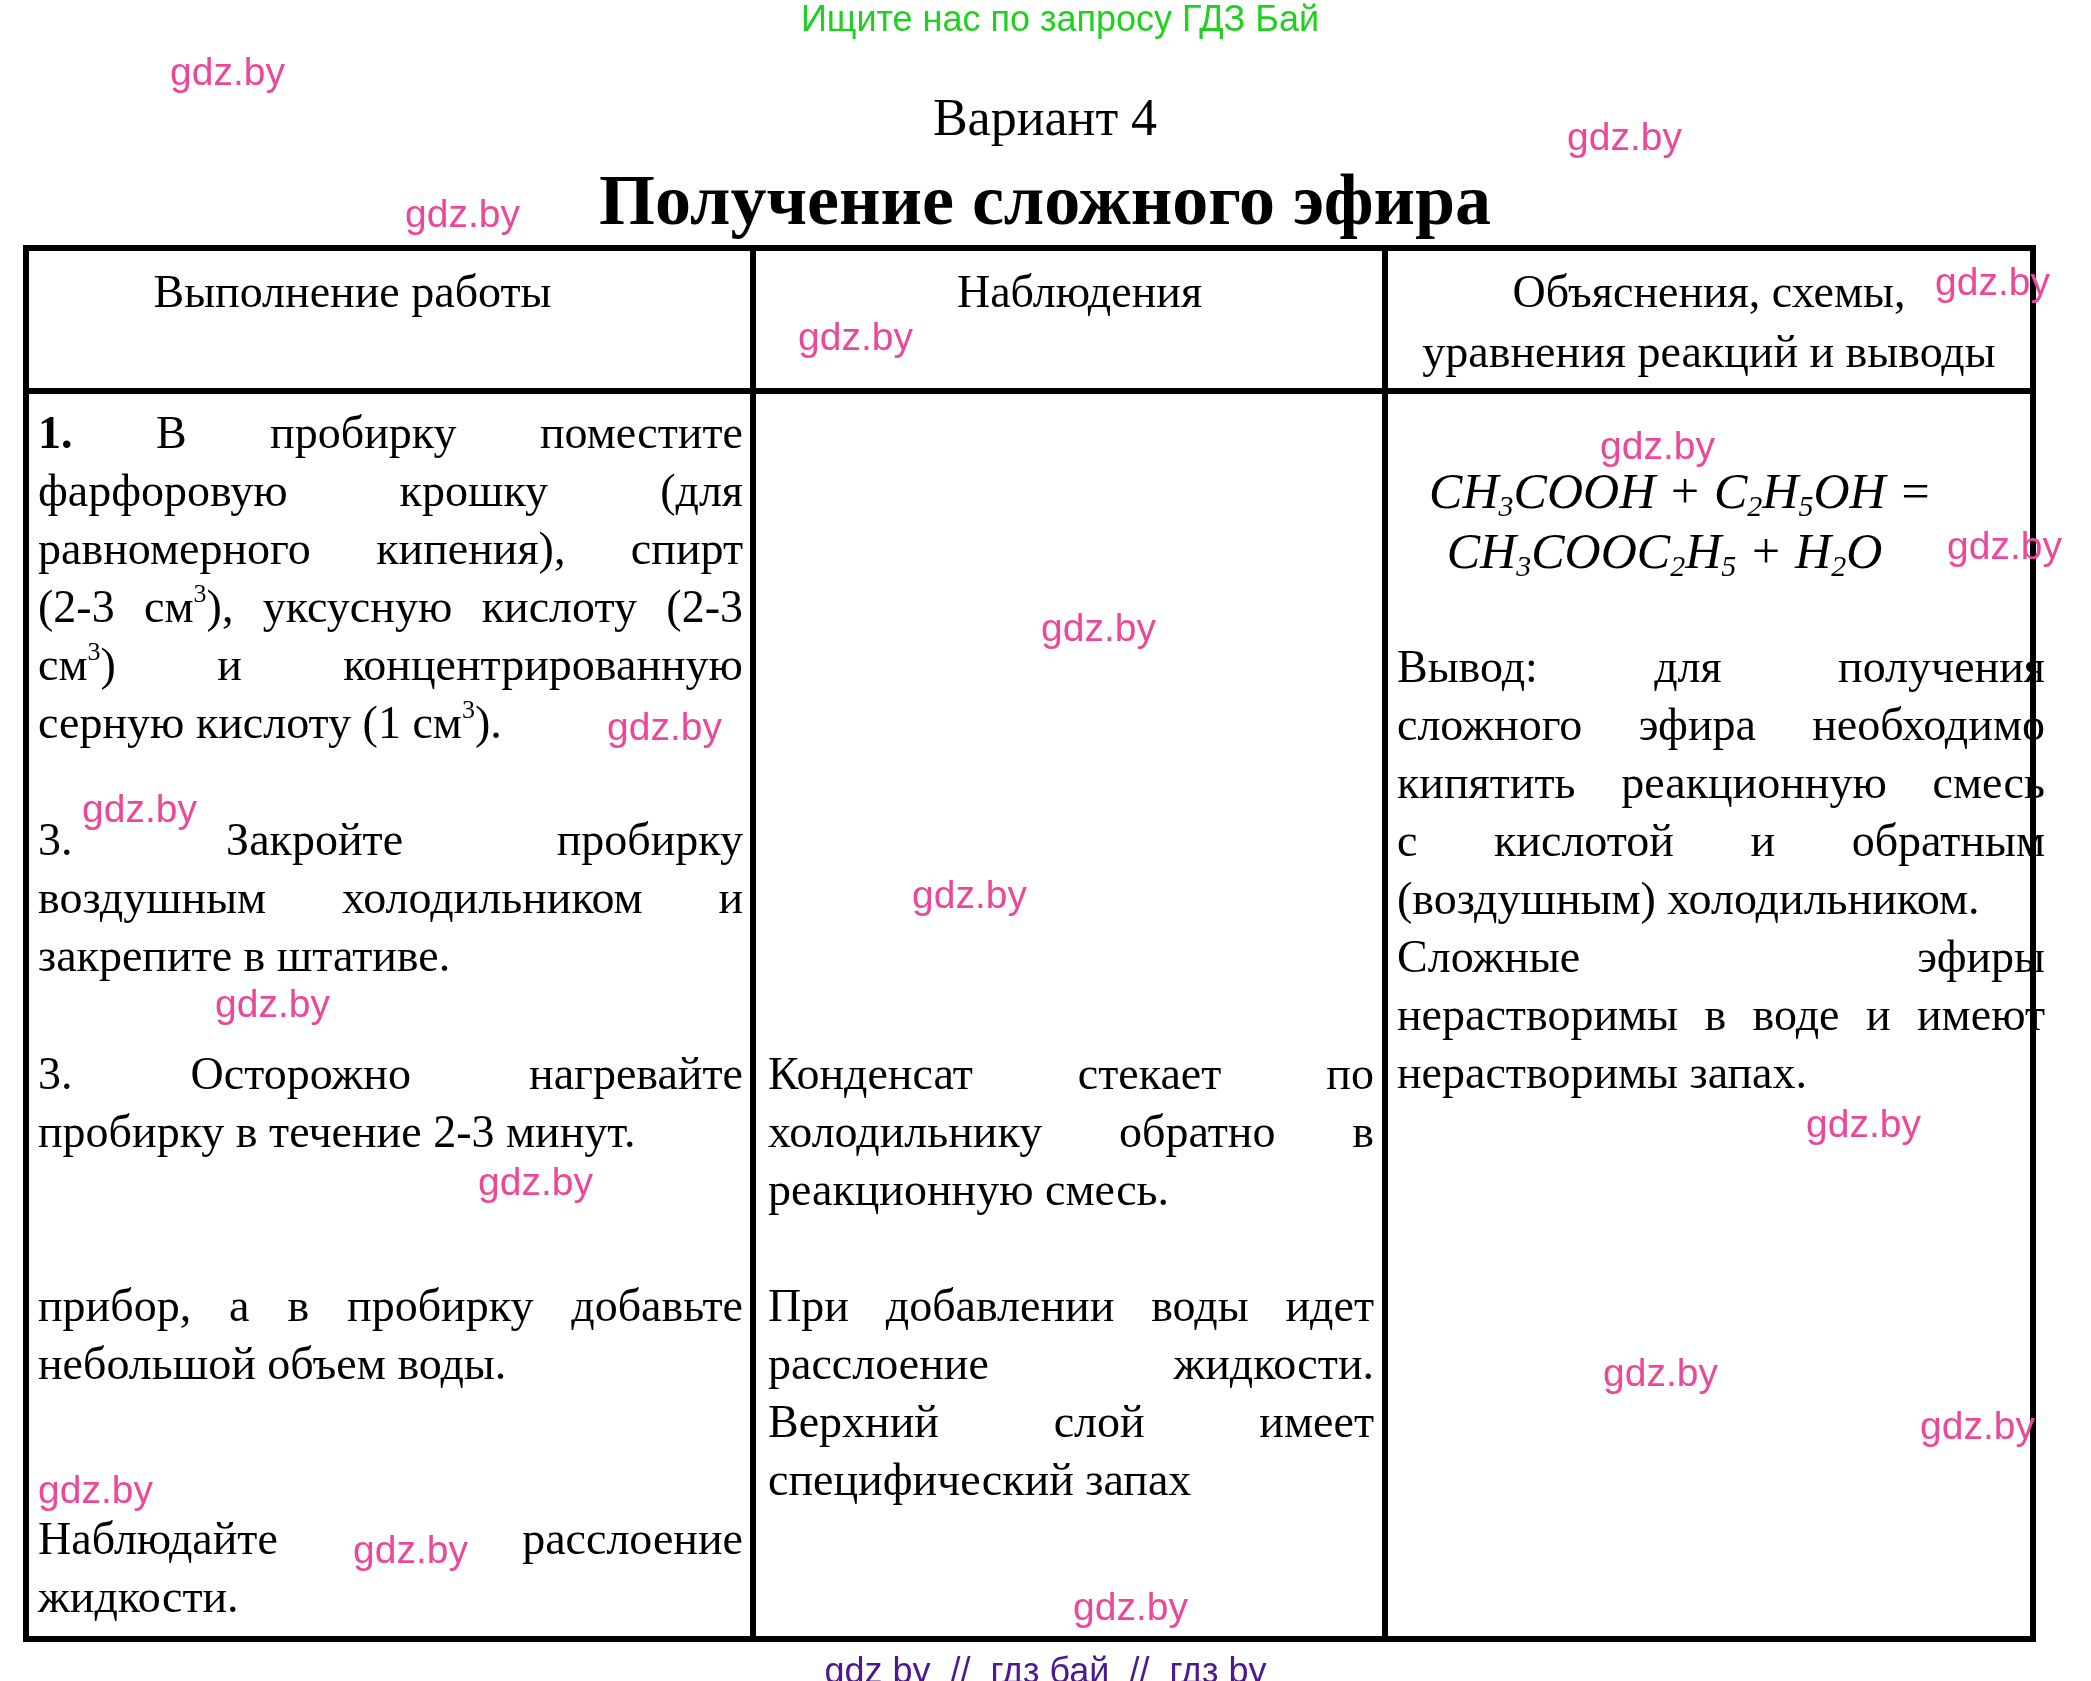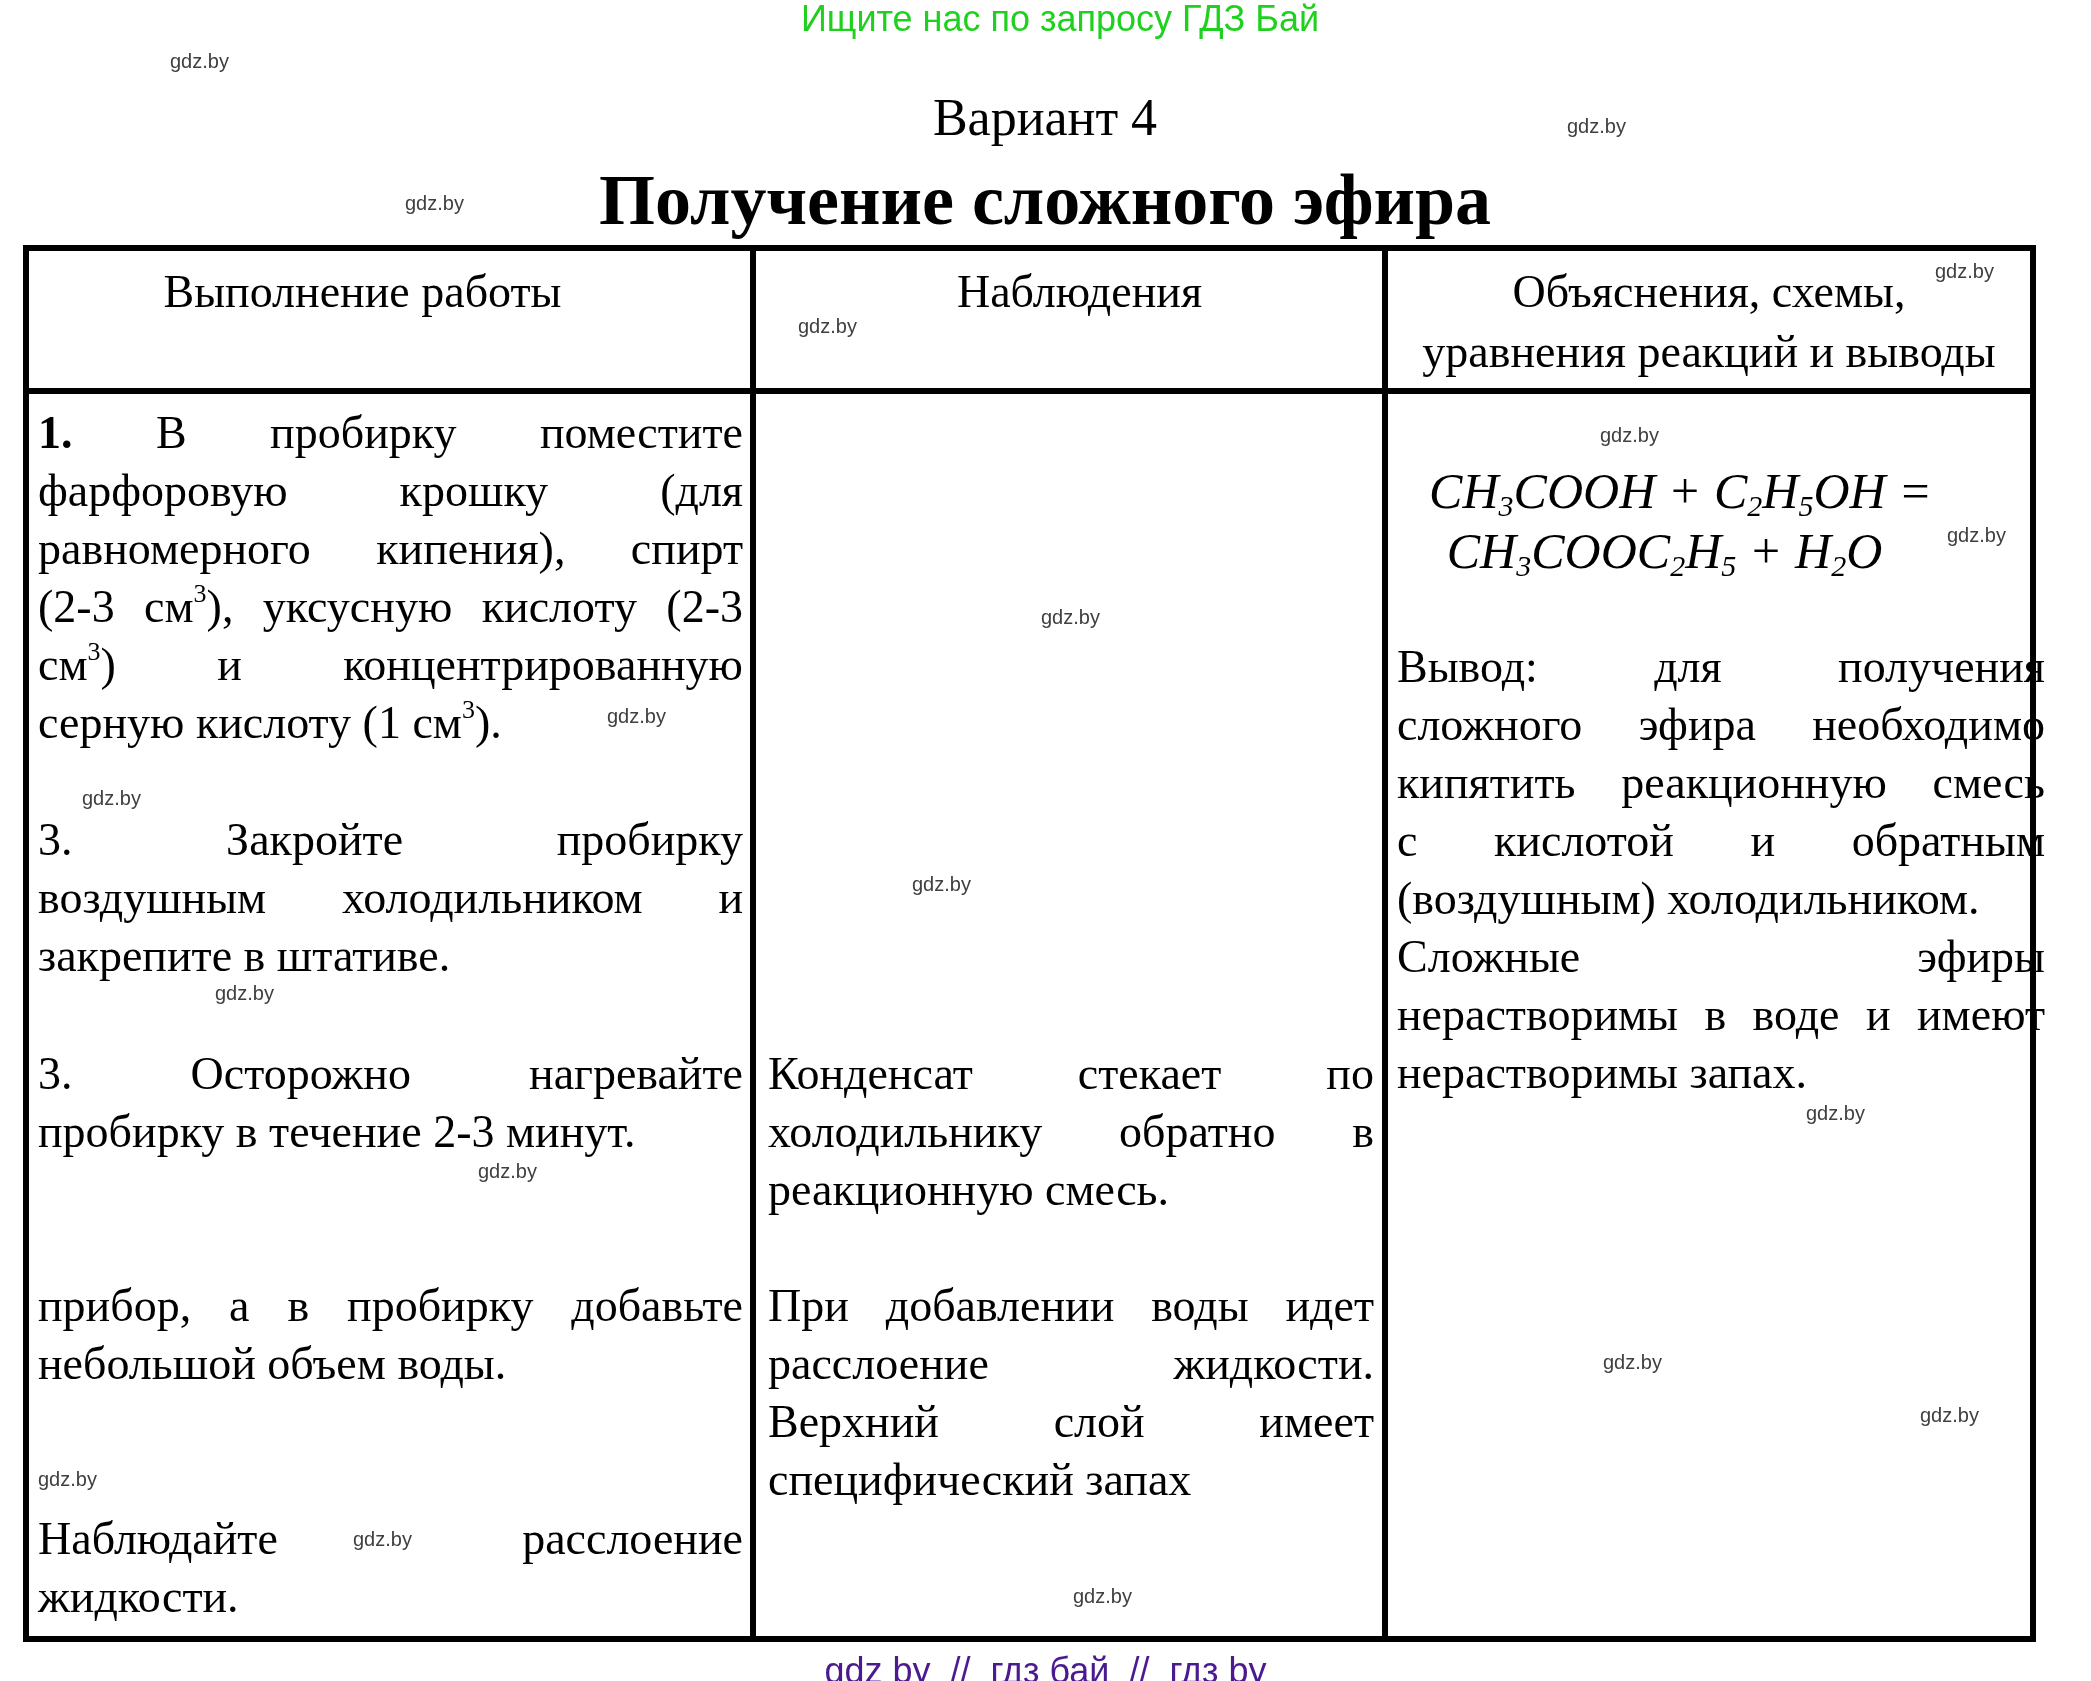--- a/index.html
+++ b/index.html
@@ -1,21 +1,21 @@
 <!DOCTYPE html>
 <html><head>
 <meta charset="utf-8">
 <style>
   html, body { margin: 0; padding: 0; background: #ffffff; }
   body { width: 2091px; height: 1681px; position: relative; overflow: hidden; font-family: "Liberation Serif", serif; color: #000; }
   .abs { position: absolute; }
   .banner { left: 0; width: 2120px; top: -2px; text-align: center; font-family: "Liberation Sans", sans-serif; font-size: 36px; color: #1fd01f; white-space: nowrap; }
   .variant { left: 0; width: 2090px; top: 78px; text-align: center; font-size: 52px; line-height: 80px; }
   .title { left: 0; width: 2090px; top: 160px; text-align: center; font-size: 72px; line-height: 80px; font-weight: bold; }
-  .wm { font-family: "Liberation Sans", sans-serif; font-size: 20px; color: #404040; white-space: nowrap; }
+  .wm { font-family: "Liberation Sans", sans-serif; font-size: 39px; color: #ec4899; white-space: nowrap; }
   .table-box { left: 23px; top: 245px; width: 2013px; height: 1397px; border: 6px solid #000; box-sizing: border-box; }
   .vline { width: 6px; background: #000; top: 245px; height: 1397px; }
   .hline { height: 6px; background: #000; left: 23px; width: 2013px; top: 388px; }
   .hdr { font-size: 46px; line-height: 60px; text-align: center; }
   .cell-text { font-size: 46px; line-height: 58px; text-align: justify; text-align-last: left; }
   .just-all { text-align-last: justify; }
   sup { font-size: 26px; line-height: 0; vertical-align: 20px; }
   sub { font-size: 30px; line-height: 0; vertical-align: -8px; }
   .eq { font-size: 50px; line-height: 62px; text-align: center; white-space: nowrap; font-style: italic; }
   .footer { left: 0; width: 2091px; top: 1650px; text-align: center; font-family: "Liberation Sans", sans-serif; font-size: 36px; color: #4b1a8f; white-space: pre; }
@@ -28,21 +28,21 @@
 <div class="abs variant">Вариант 4</div>
 <div class="abs wm" style="left:1567px; top:115px;">gdz.by</div>
 <div class="abs title">Получение сложного эфира</div>
 <div class="abs wm" style="left:405px; top:192px;">gdz.by</div>
 
 <div class="abs table-box"></div>
 <div class="abs vline" style="left:750px;"></div>
 <div class="abs vline" style="left:1382px;"></div>
 <div class="abs hline"></div>
 
-<div class="abs hdr" style="left:38px; width:649px; top:262px;">Выполнение работы</div>
+<div class="abs hdr" style="left:28px; width:649px; top:262px;">Выполнение работы</div>
 <div class="abs hdr" style="left:756px; width:626px; top:262px; padding-left:21px; box-sizing:border-box;">Наблюдения</div>
 <div class="abs wm" style="left:798px; top:315px;">gdz.by</div>
 <div class="abs hdr" style="left:1388px; width:642px; top:262px;">
   <div>Объяснения, схемы,</div>
   <div>уравнения реакций и выводы</div>
 </div>
 <div class="abs wm" style="left:1935px; top:260px;">gdz.by</div>
 
 <div class="abs cell-text" style="left:38px; width:705px; top:404px;">
   <div class="just-all"><b>1.</b>&nbsp;<span>В пробирку поместите</span></div>

